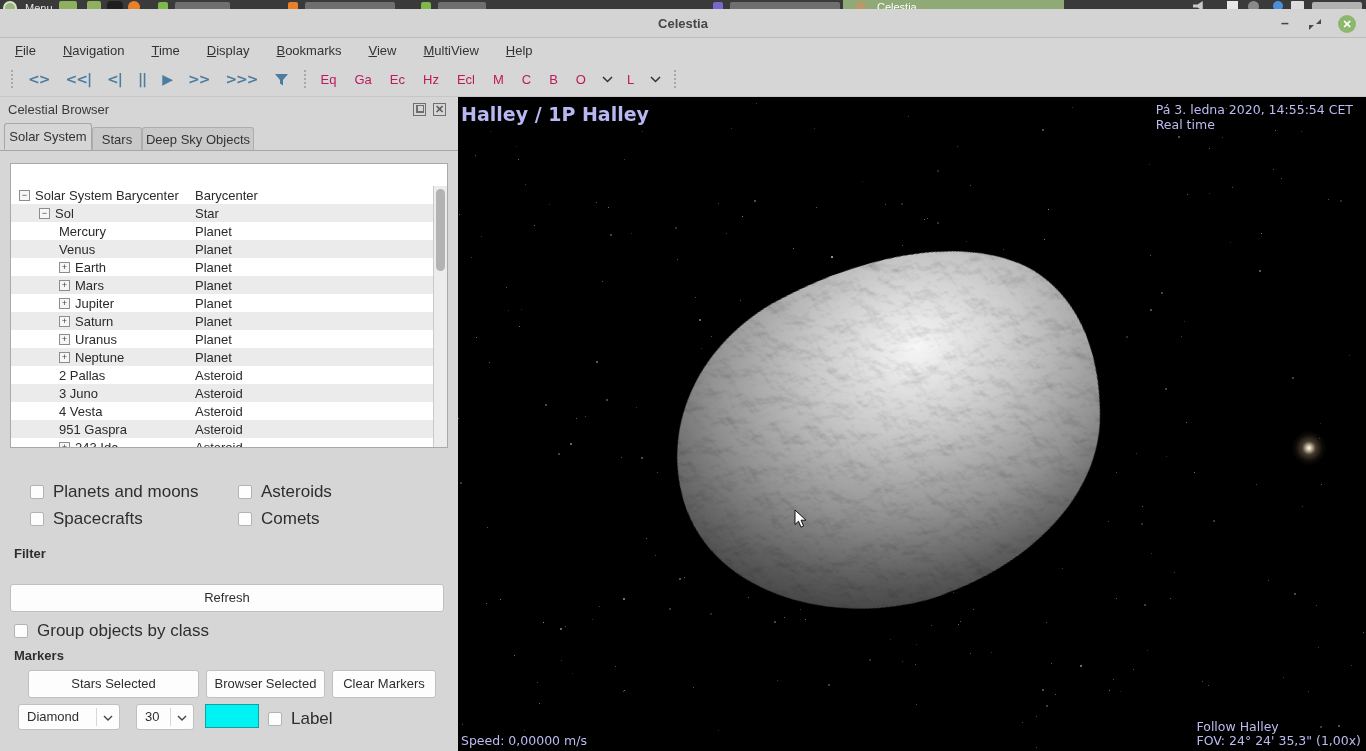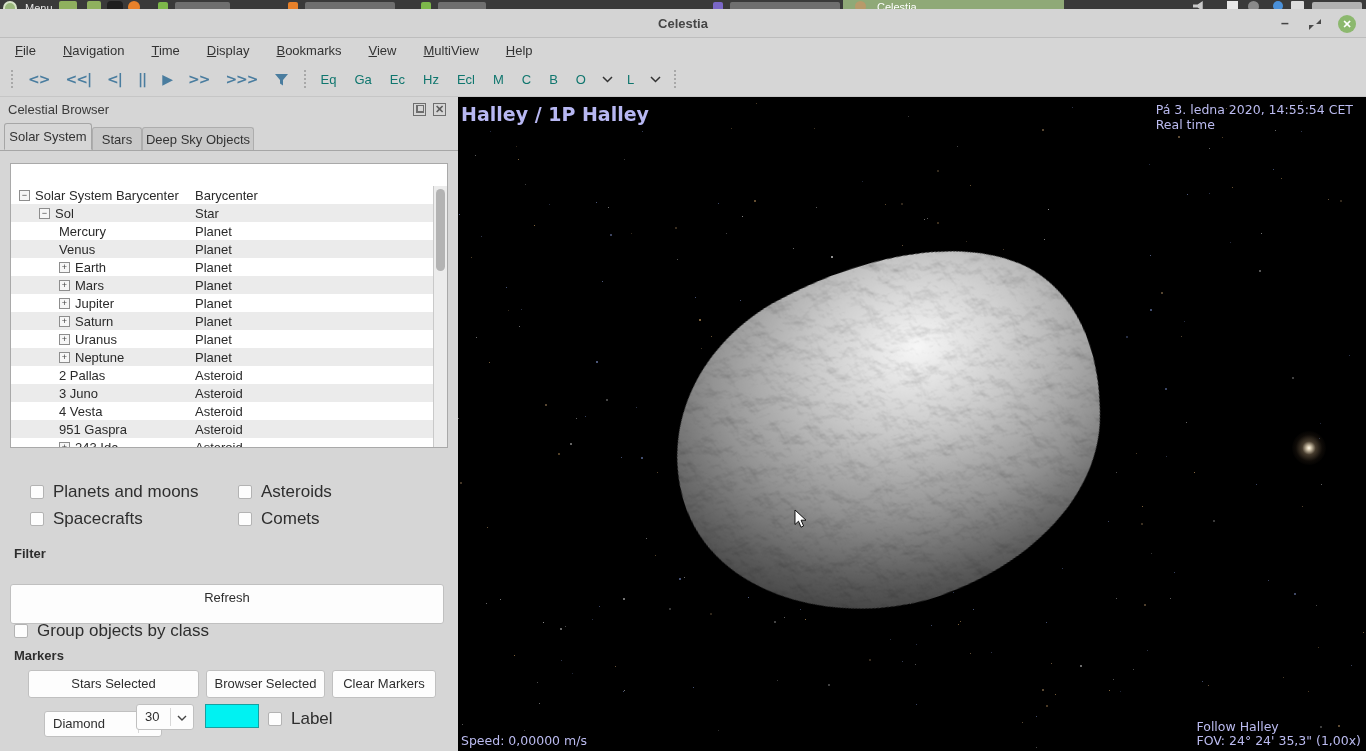--- a/index.html
+++ b/index.html
@@ -37,21 +37,21 @@
   
   .menubar { position:absolute; top:38px; left:0; width:1366px; height:24px; background:#d6d6d6; display:flex; align-items:center; padding-left:6px; z-index:24; }
   .menu-item { font-size:13px; color:#333; padding:3px 9px; margin-right:9px; }
   .menu-item u { text-decoration:underline; }
 
   
   .toolbar { position:absolute; top:62px; left:0; width:1366px; height:35px; background:#d6d6d6; border-bottom:1px solid #c6c6c6; display:flex; align-items:center; padding-left:4px; z-index:24; }
   .handle { width:4px; height:20px; margin:0 6px; background-image:radial-gradient(#a8a8a8 1px, transparent 1.2px); background-size:4px 4px; }
   .tbtn { font-family:"DejaVu Sans", sans-serif; font-size:14px; font-weight:bold; color:#4a7d9f; padding:4px 8px; letter-spacing:-1px; white-space:nowrap; }
   .funnel-btn { padding:4px 8px; display:flex; align-items:center; }
-  .toggle-btn { font-size:13px; color:#0f766e; padding:4px 8px; margin-right:2px; }
+  .toggle-btn { font-size:13px; color:#be185d; padding:4px 8px; margin-right:2px; }
   .chev-btn { padding:6px 6px; display:flex; align-items:center; }
 
   
   .browser-panel { position:absolute; top:97px; left:0; width:458px; bottom:0; background:#d6d6d6; z-index:20; }
   .dock-header { position:absolute; top:0; left:0; width:100%; height:24px; }
   .dock-title { position:absolute; left:8px; top:5px; font-size:13px; color:#3a3a3a; }
   .dock-btn { position:absolute; top:6px; width:13px; height:13px; border:1px solid #6e6e6e; background:#d6d6d6; }
   .dock-float { right:32px; }
   .dock-float::before { content:""; position:absolute; left:2px; bottom:2px; width:6px; height:6px; border:1px solid #6e6e6e; background:#d6d6d6; }
   .dock-float::after { content:""; position:absolute; right:1px; top:1px; width:5px; height:5px; border:1px solid #6e6e6e; background:#d6d6d6; }
@@ -74,30 +74,30 @@
   .ctype { padding-left:8px; display:flex; align-items:center; }
   .expander { width:11px; height:11px; border:1px solid #8d8d8d; background:#f6f6f6; font-size:9px; line-height:9px; text-align:center; color:#444; margin-right:5px; flex:none; }
   .vscroll { position:absolute; top:22px; right:0; bottom:0; width:14px; background:#ececec; border-left:1px solid #c9c9c9; }
   .vthumb { position:absolute; left:2px; width:9px; top:3px; height:82px; background:#b3b3b3; border-radius:5px; }
 
   .check-item { position:absolute; display:flex; align-items:center; font-size:17px; color:#2e2e2e; }
   .checkbox { width:14px; height:14px; border:1px solid #b3b3b3; background:#fdfdfd; border-radius:2px; margin-right:9px; flex:none; }
   .section-label { position:absolute; left:14px; font-size:13px; font-weight:bold; color:#2e2e2e; }
 
   .btn { border:1px solid #c0c0c0; background:#fdfdfd; border-radius:3px; font-size:13px; color:#2e2e2e; text-align:center; position:absolute; }
-  .refresh-btn { left:10px; width:434px; top:487px; height:40px; line-height:26px; }
+  .refresh-btn { left:10px; width:434px; top:487px; height:28px; line-height:26px; }
   .mark-btn   { left:28px;  width:171px; top:573px; height:28px; line-height:26px; }
   .unmark-btn { left:206px; width:119px; top:573px; height:28px; line-height:26px; }
   .clear-btn  { left:332px; width:104px; top:573px; height:28px; line-height:26px; }
 
   .combo { position:absolute; top:607px; height:26px; border:1px solid #c0c0c0; background:#fdfdfd; border-radius:3px; font-size:13px; color:#2e2e2e; }
   .combo .val { position:absolute; left:8px; top:4px; }
   .combo .sep { position:absolute; right:22px; top:3px; bottom:3px; width:1px; background:#d8d8d8; }
   .combo .chev { position:absolute; right:6px; top:10px; }
-  .combo-shape { left:44px; width:118px;margin-top:7px; }
+  .combo-shape { left:18px; width:102px; }
   .combo-size { left:136px; width:58px; }
   .swatch { position:absolute; left:205px; top:607px; width:54px; height:24px; background:#00f2f2; border:1px solid #17a0a0; }
 
   
   .viewport { position:absolute; top:97px; left:458px; width:908px; height:654px; background:#000; overflow:hidden; z-index:10; }
   .star { position:absolute; border-radius:50%; }
   .glow-star { position:absolute; width:34px; height:34px; border-radius:50%;
     background:radial-gradient(circle, rgba(255,250,235,1) 0%, rgba(255,240,210,.85) 8%, rgba(200,170,130,.35) 28%, rgba(120,90,60,.12) 55%, transparent 75%); }
   .overlay { position:absolute; color:#bbbbf0; font-family:"DejaVu Sans", sans-serif; }
   .obj-info { top:6px; left:3px; }

